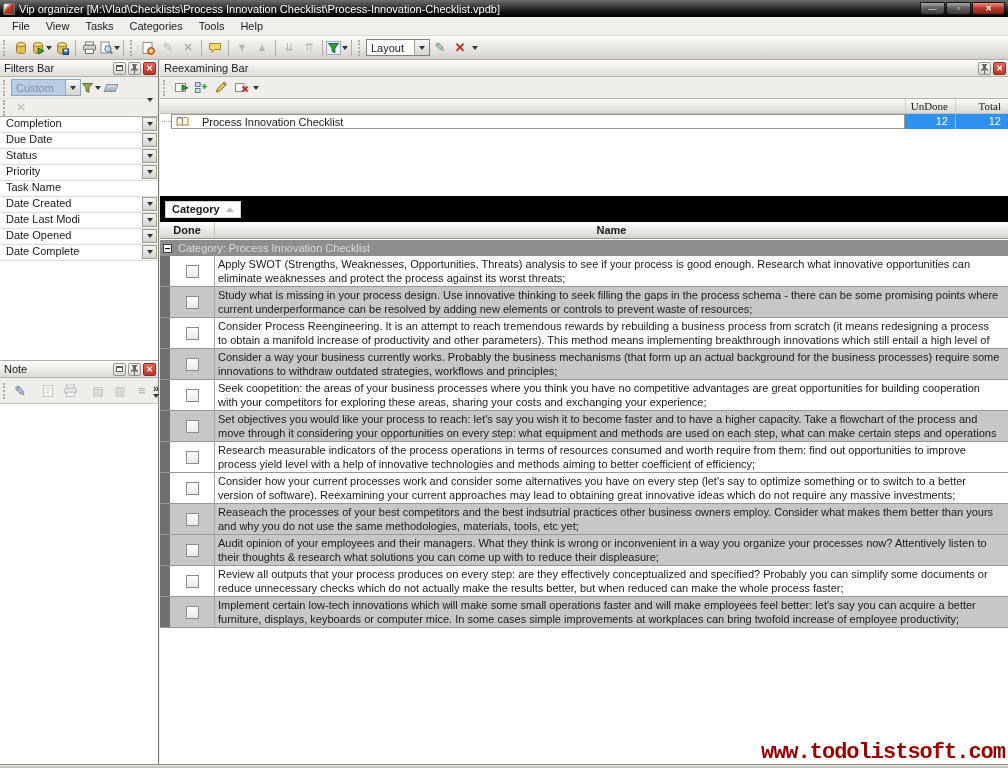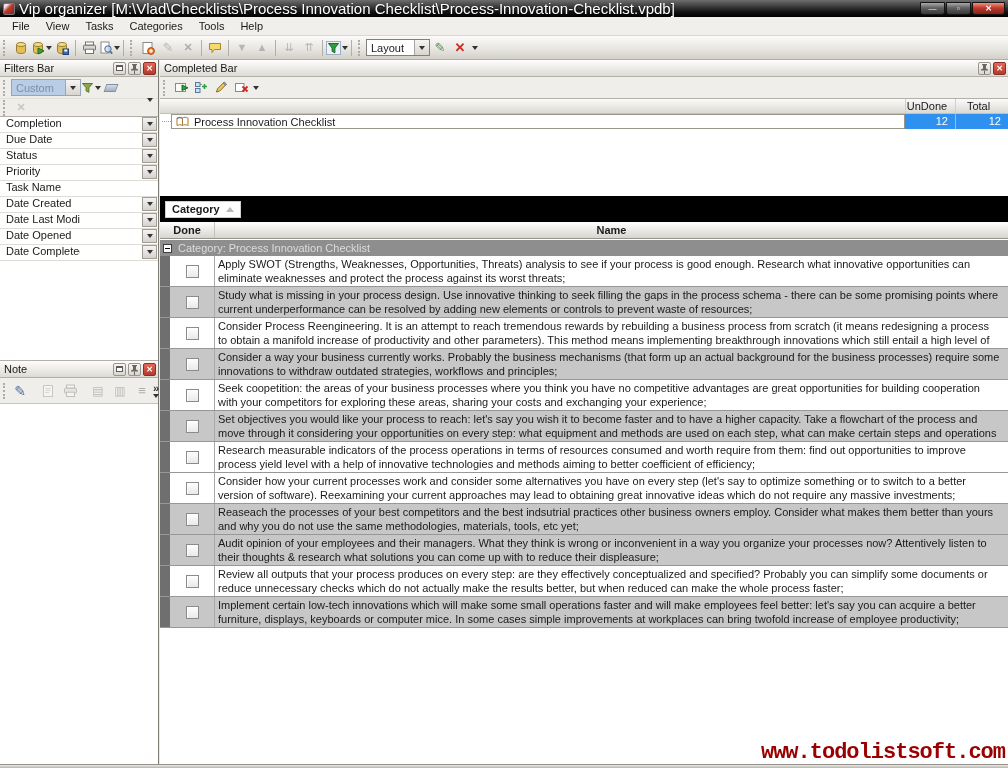--- a/index.html
+++ b/index.html
@@ -7,21 +7,21 @@
   body { font-family:"Liberation Sans", sans-serif; font-size:11px; color:#1a1a1a; background:#d4d0c8; }
   .window { position:relative; width:1008px; height:768px; background:#eceae6;
             box-shadow: inset 1px 0 #7d7d7d, inset -1px 0 #7d7d7d; }
 
   
   .titlebar { position:absolute; top:0; left:0; right:0; height:17px;
     background:linear-gradient(#6e6e6e,#3a3a3a 40%,#121212 70%,#000);
     color:#fff; display:flex; align-items:center; padding-left:3px; }
   .app-icon { width:12px; height:12px; margin-right:4px; border:1px solid #777;
     background:linear-gradient(135deg,#e8e8e8 20%,#c0392b 45%,#7e241a); border-radius:2px; }
-  .title-text { font-size:15px; white-space:nowrap; overflow:hidden; text-shadow:0 1px 1px #000; }
+  .title-text { font-size:11px; white-space:nowrap; overflow:hidden; text-shadow:0 1px 1px #000; }
   .win-btns { margin-left:auto; display:flex; gap:1px; padding-right:3px; }
   .win-btn { width:25px; height:13px; border:1px solid #141414; border-radius:0 0 3px 3px;
     background:linear-gradient(#a9a9a9,#5f5f5f 45%,#383838); color:#fff; font-size:8px;
     line-height:11px; text-align:center; cursor:default; }
   .win-btn.close { width:33px; background:linear-gradient(#ef9186,#c0392b 45%,#7e241a); font-weight:bold; }
 
   
   .menubar { position:absolute; top:17px; left:0; right:0; height:19px; background:#f1efec;
     border-bottom:1px solid #dbd8d2; display:flex; align-items:center; padding-left:4px; }
   .menu-item { padding:2px 8px; }
@@ -71,26 +71,26 @@
   .note-panel { position:absolute; top:300px; left:0; right:0; bottom:0; background:#fff; border-top:1px solid #b3b0a9; }
   .n-toolbar { height:26px; background:#f0eeea; border-bottom:1px solid #c7c4be; display:flex; align-items:center; }
   .n-toolbar .tb-btn { min-width:22px; height:22px; }
   .overflow-right { margin-left:auto; display:flex; flex-direction:column; align-items:center; padding-right:4px; }
 
   
   .cats-panel { position:absolute; top:0; left:0; right:0; height:136px; background:#fff; }
   .cat-toolbar { height:22px; background:#f0eeea; border-bottom:1px solid #b3b0a9; display:flex; align-items:center; }
   .cat-gridhead { height:15px; display:flex; background:linear-gradient(#fbfbfa,#dcd9d3); border-bottom:1px solid #c4c1bb; align-items:center; }
   .cgh-name { flex:1; }
-  .cgh-col { width:50px; text-align:center; padding-right:7px; border-left:1px solid #d2cfc9; height:100%; line-height:14px; }
+  .cgh-col { width:50px; text-align:right; padding-right:7px; border-left:1px solid #d2cfc9; height:100%; line-height:14px;font-family:Liberation Serif, serif; }
   .cgh-col.total { width:53px; }
   .cat-row { height:15px; display:flex; align-items:center; }
   .tree-stub { width:9px; height:1px; border-top:1px dotted #9a9a9a; margin-left:2px; }
   .book-icon { margin:0 2px; display:flex; }
-  .cat-name-box { flex:1; height:15px; border:1px solid #98958e; background:#fff; display:flex; align-items:center; gap:3px; padding-left:2px; }
+  .cat-name-box { flex:1; height:15px; border:1px solid #98958e; background:#fff; display:flex; align-items:center; gap:11px; padding-left:2px; }
   .cat-cell { width:50px; height:15px; background:#2e90ef; color:#fff; text-align:right; padding-right:7px; line-height:15px; }
   .cat-cell.total { width:53px; border-left:1px solid rgba(255,255,255,.45); }
 
   
   .groupby-band { position:absolute; top:136px; left:0; right:0; height:26px; background:#000;
     display:flex; align-items:center; padding-left:5px; }
   .group-chip { height:17px; background:#fff; border:1px solid #d2cfc9; display:flex; align-items:center;
     padding:0 6px; font-weight:bold; }
   .sort-tri { width:0; height:0; border-left:4px solid transparent; border-right:4px solid transparent;
     border-bottom:5px solid #bcb9b3; margin-left:6px; }
@@ -406,21 +406,21 @@
         </span>
       </div>
       <div style="height:330px;background:#fff"></div>
     </div>
   </div>
 
   <div class="right-pane">
 
     <div class="cats-panel">
       <div class="panel-header">
-        <span>Completed Bar</span>
+        <span>Reexamining Bar</span>
         <span class="ph-btns">
           <span class="ph-btn">
             <svg width="9" height="11" viewBox="0 0 9 11">
                 <path d="M2 1h5v1l-1 .5v3l2 1v1H1v-1l2-1v-3L2 2z" fill="#6a675f"></path>
                 <line x1="4.5" y1="7.5" x2="4.5" y2="11" stroke="#6a675f"></line>
               </svg>
           </span>
           <span class="ph-btn close">✕</span>
         </span>
       </div>

